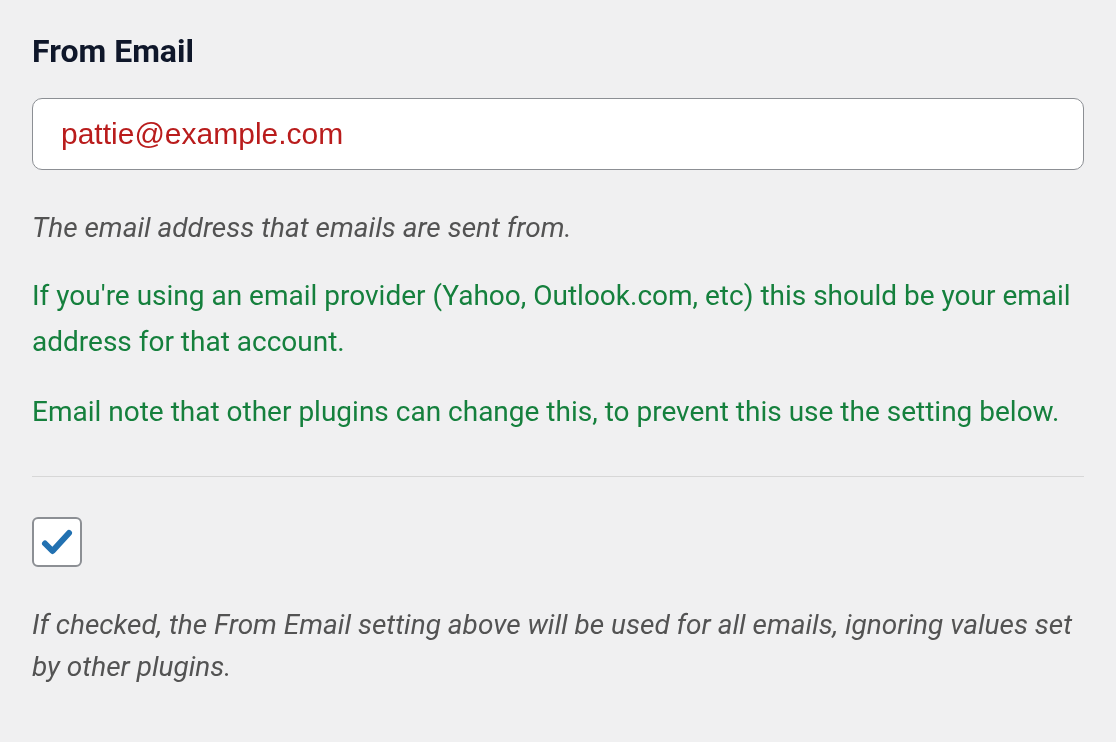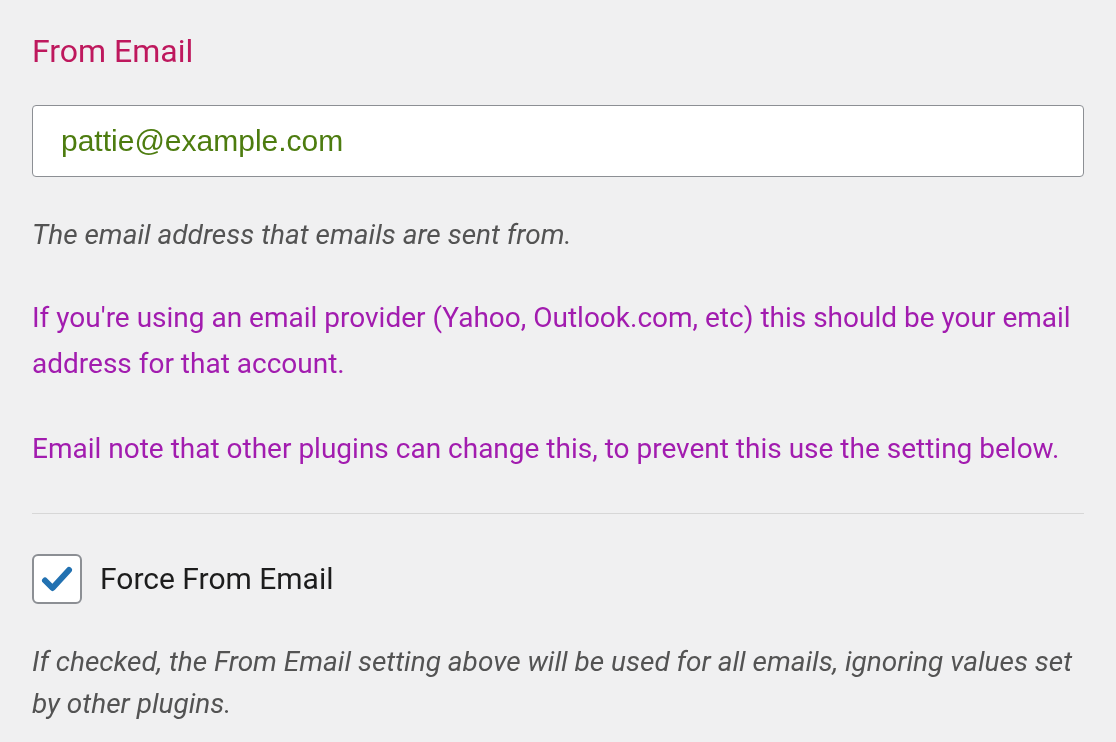--- a/index.html
+++ b/index.html
@@ -9,46 +9,45 @@
     }
     body {
       font-family: -apple-system, BlinkMacSystemFont, "Segoe UI", Roboto, Helvetica, Arial, sans-serif;
       background-color: #f0f0f1;
       padding: 32px;
       width: 1116px;
       height: 742px;
     }
     .section-heading {
       font-size: 32px;
-      font-weight: 400;
-      color: #be185d;
+      font-weight: 700;
+      color: #0f172a;
       margin-bottom: 28px;
     }
     .text-input {
       width: 100%;
       padding: 18px 28px;
       font-size: 30px;
-      color: #4d7c0f;
+      color: #b91c1c;
       background-color: #ffffff;
       border: 1px solid #8c8f94;
-      border-radius: 4px;
+      border-radius: 10px;
       outline: none;
-      margin-top: 7px;
     }
     .help-text-italic {
       font-size: 28px;
       font-style: italic;
       color: #535353;
       margin-top: 37px;
       line-height: 1.5;
     }
     .help-text {
       font-size: 28px;
-      color: #a21caf;
-      margin-top: 39px;
+      color: #15803d;
+      margin-top: 24px;
       line-height: 1.65;
     }
     .divider {
       border: none;
       border-top: 1px solid #d7d7d7;
       margin-top: 40px;
       margin-bottom: 40px;
     }
     .checkbox-row {
       display: flex;
@@ -102,19 +101,18 @@
 
 <hr class="divider">
 
 <div class="checkbox-row">
   <label class="checkbox-wrapper">
     <input type="checkbox" checked="" style="">
     <svg class="checkmark" width="36" height="36" viewBox="0 0 24 24" fill="none" stroke="#2271b1" stroke-width="4" stroke-linecap="round" stroke-linejoin="round">
       <polyline points="4 13 9 18 20 6"></polyline>
     </svg>
   </label>
-  <span class="checkbox-label">Force From Email</span>
 </div>
 
 <p class="help-text-italic">If checked, the From Email setting above will be used for all emails, ignoring values set by other plugins.</p>
 
 
 
 
 </body></html>

